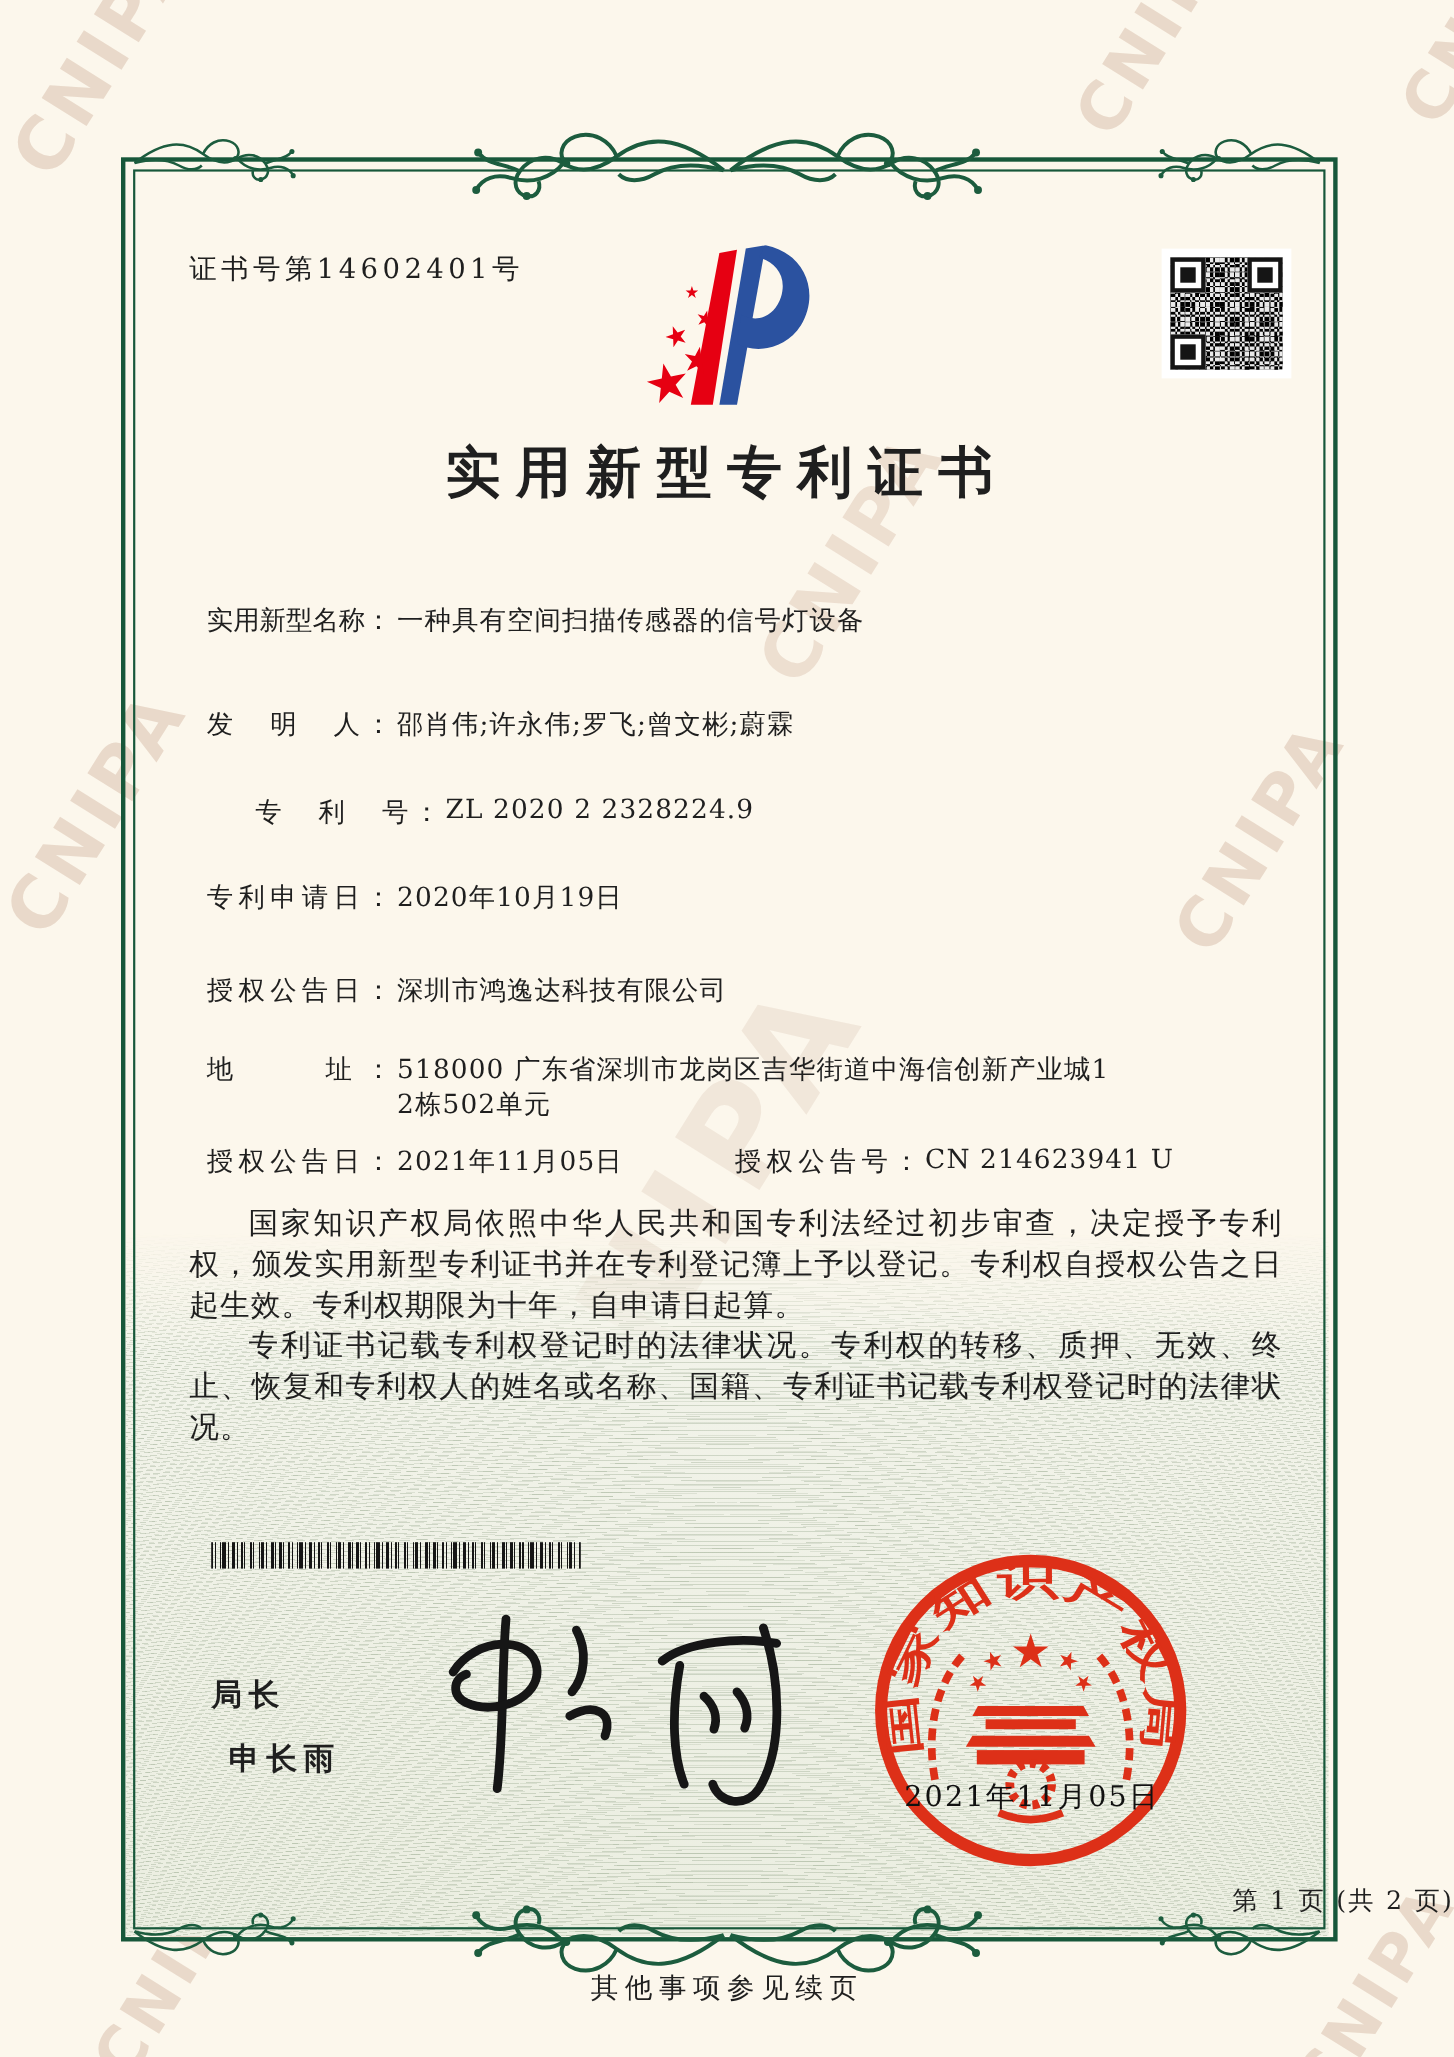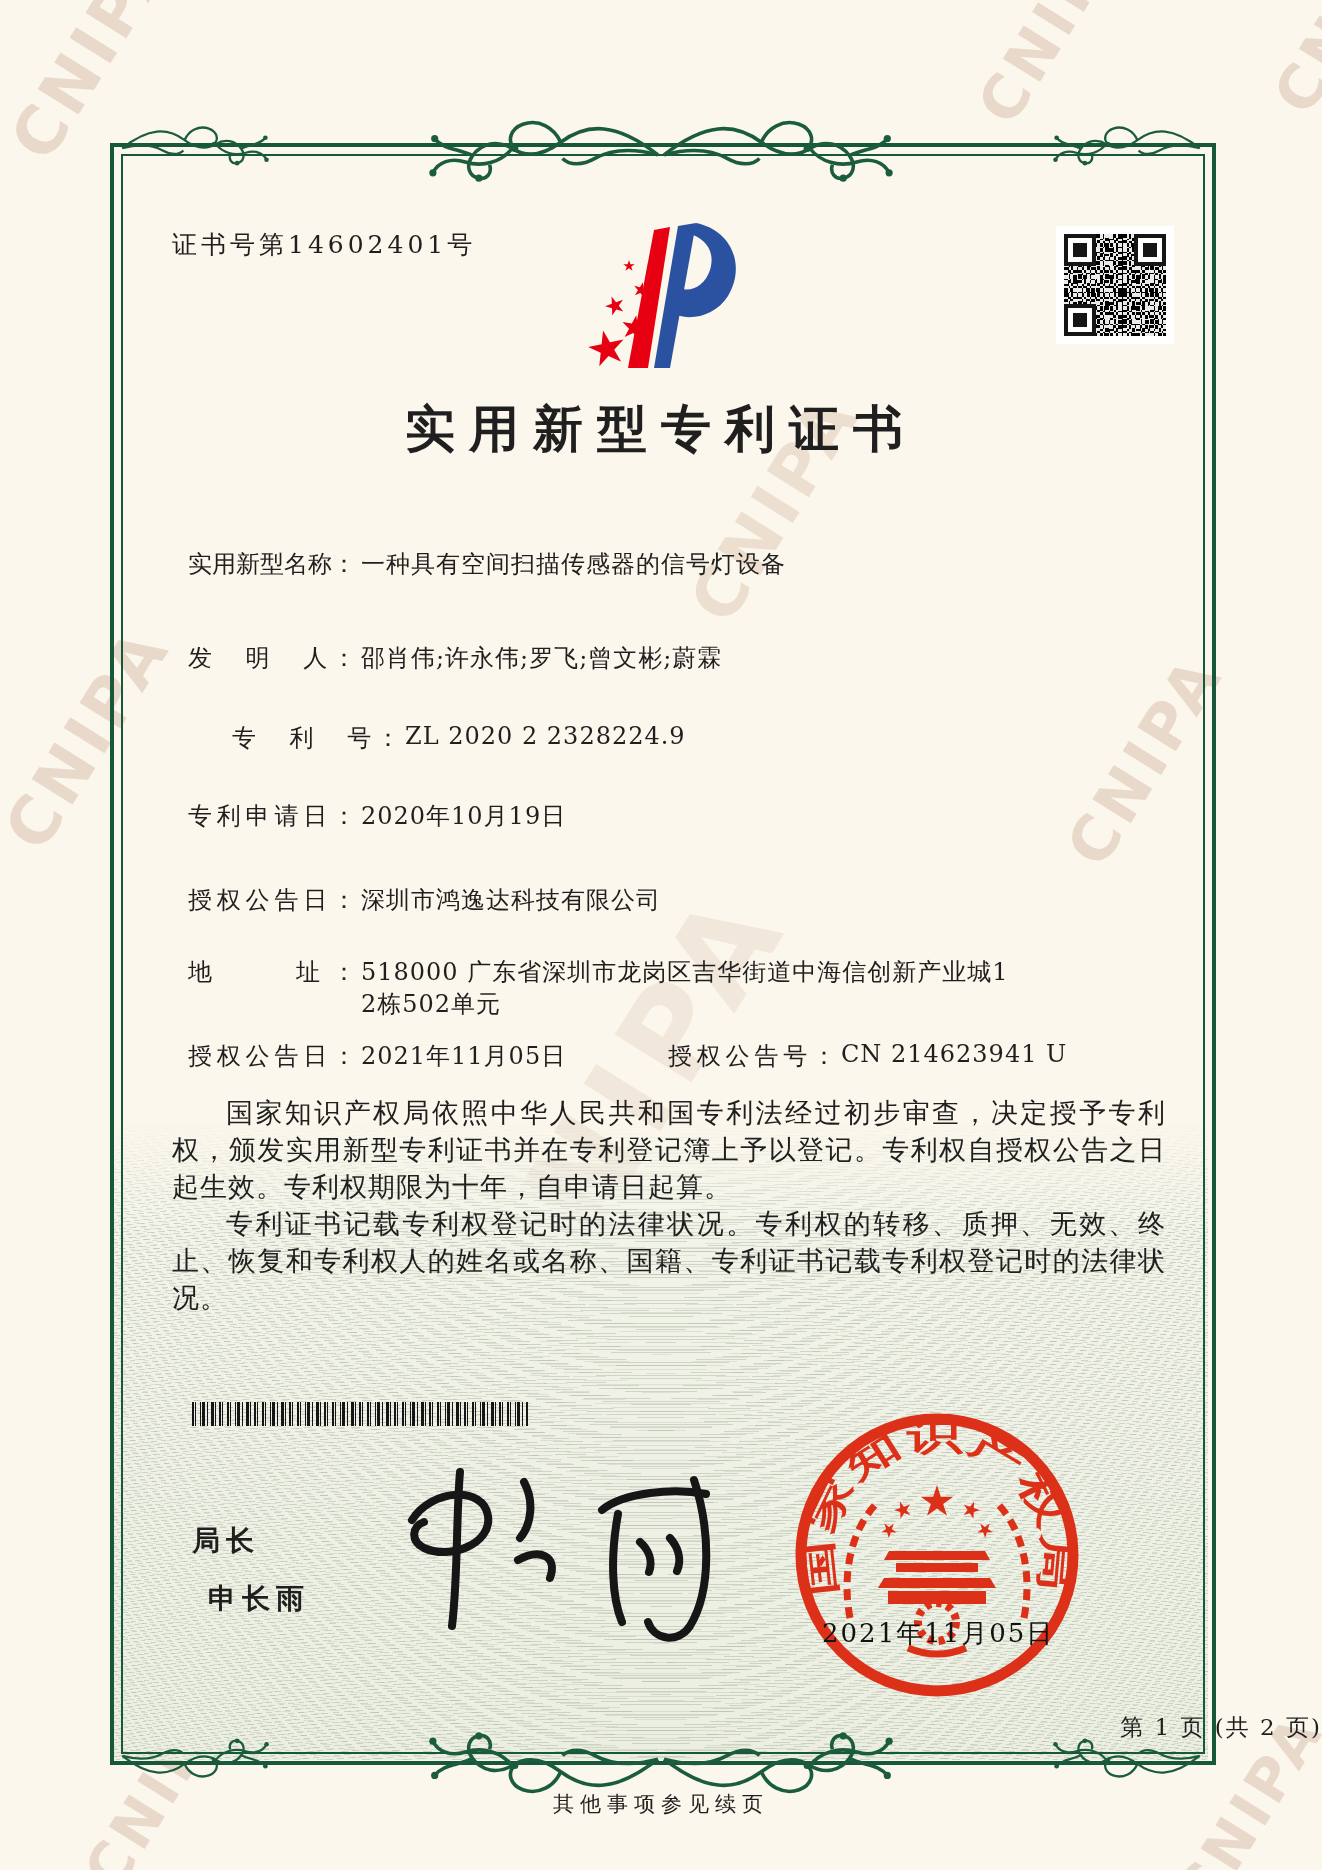--- a/index.html
+++ b/index.html
@@ -74,21 +74,21 @@
       #151515 30px 31px, transparent 31px 35px); }
   .signer { position:absolute; left:192px; z-index:5; font-size:28px; font-weight:600;
     font-family:"DejaVu Sans","Liberation Sans",sans-serif; letter-spacing:6px; }
   .s1{top:1522px;} .s2{top:1580px;margin-left:16px;}
   .sig { position:absolute; left:372px; top:1448px; z-index:6; }
   .seal { position:absolute; left:790px; top:1404px; z-index:6; }
   .sealdate { position:absolute; left:822px; top:1616px; font-size:26px; letter-spacing:2px;
     color:#111; z-index:7; }
   .pg { position:absolute; left:0; top:1712px; width:100%; text-align:right; font-size:23px;
     letter-spacing:2px; z-index:5; }
-  .note { position:absolute; left:0; top:1790px; width:100%; text-align:center; font-size:21px;
+  .note { position:absolute; left:0; top:1790px; width:100%; text-align:center; font-size:25px;
     letter-spacing:6px; z-index:5; }
 </style>
 </head>
 <body>
 
 <div class="page">
 
   <div class="wm wm1">CNIPA</div>
   <div class="wm wm2">CNIPA</div>
   <div class="wm wm3">CNIPA</div>

